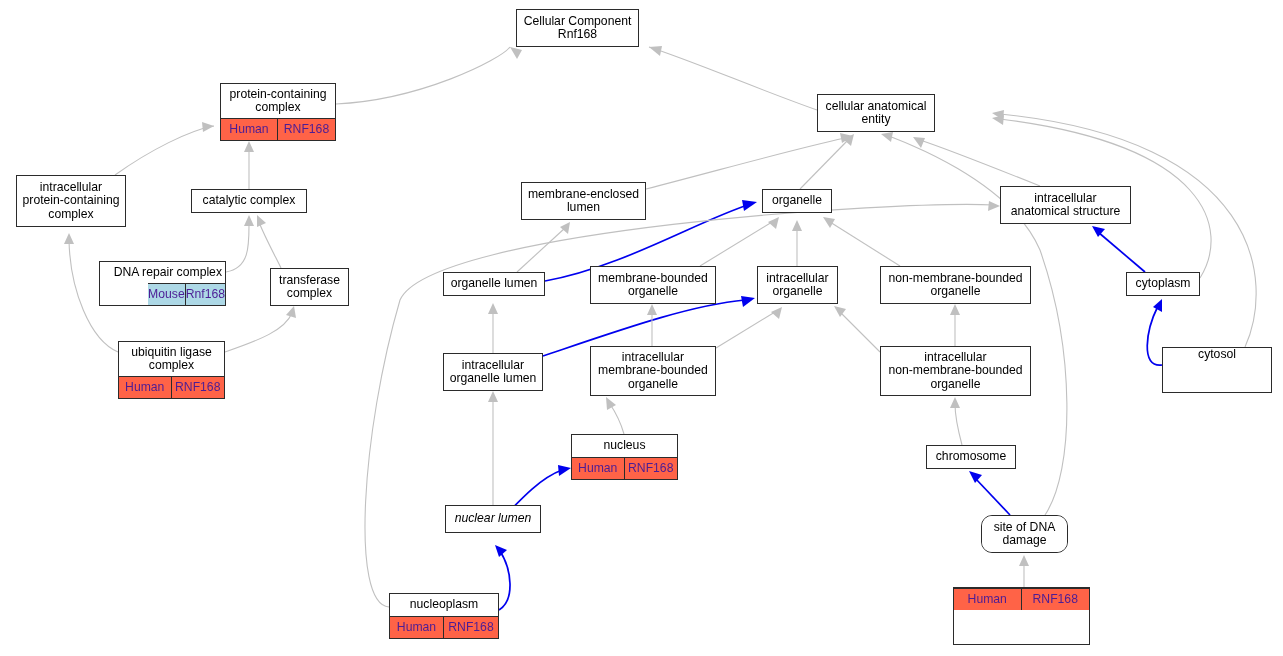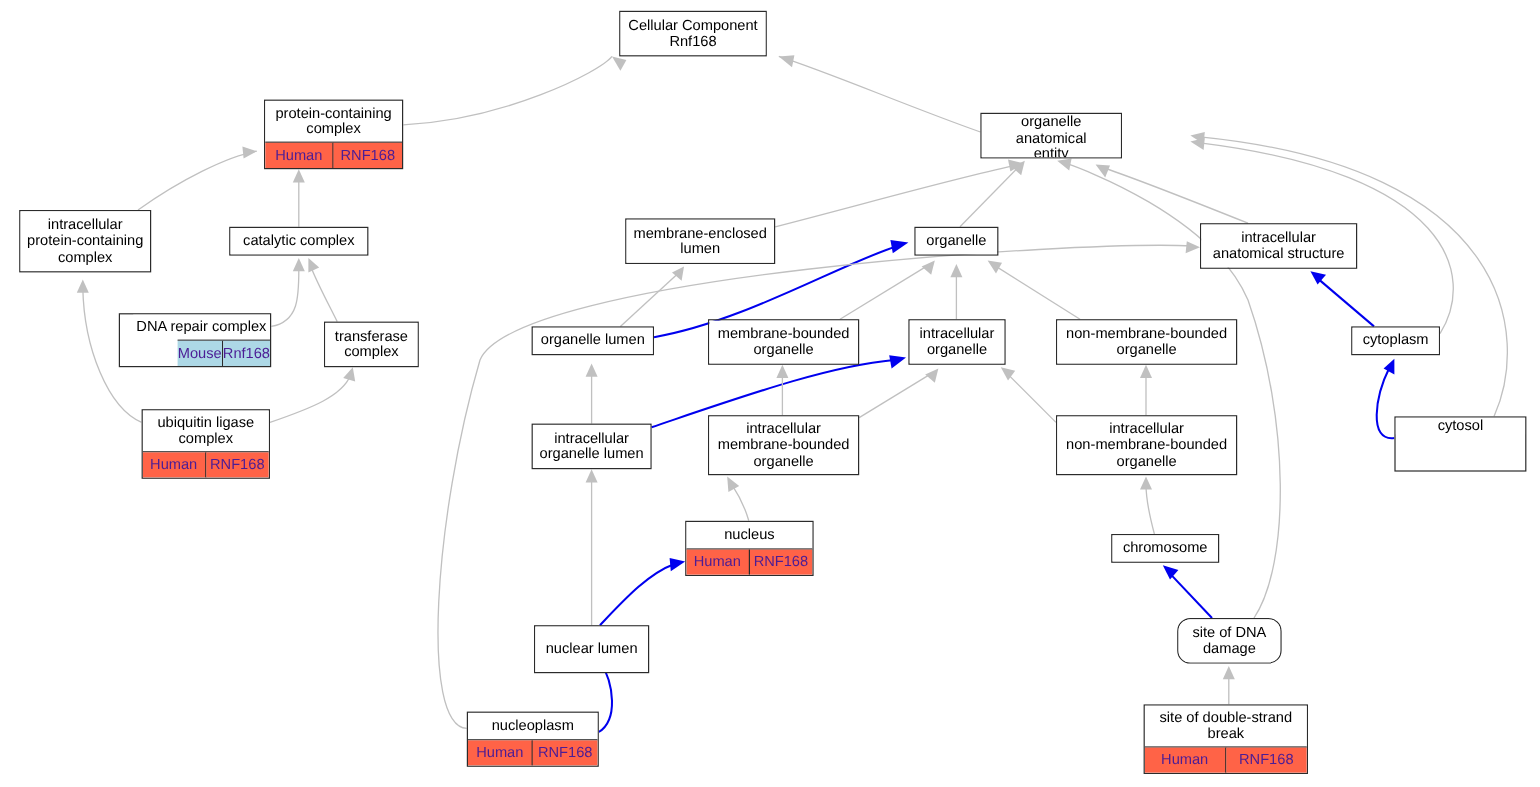--- a/index.html
+++ b/index.html
@@ -243,21 +243,21 @@
       </div>
       <div class="node" style="left: 220px; top: 83px; width: 116px; height: 58px; border-color: rgb(43, 43, 43);">
         <div class="node-title">protein-containing
 complex</div>
         <div class="node-annot" style="border-top-color: rgb(43, 43, 43);">
           <div class="annot-cell left annot-human" style="border-right-color: rgb(43, 43, 43);">Human</div>
           <div class="annot-cell annot-human">RNF168</div>
         </div>
       </div>
       <div class="node" style="left: 817px; top: 94px; width: 118px; height: 38px; border-color: rgb(43, 43, 43);">
-        <div class="node-title">organelle anatomical
+        <div class="node-title">cellular anatomical
 entity</div>
       </div>
       <div class="node" style="left: 16px; top: 175px; width: 110px; height: 52px; border-color: rgb(43, 43, 43);">
         <div class="node-title">intracellular
 protein-containing
 complex</div>
       </div>
       <div class="node" style="left: 191px; top: 189px; width: 116px; height: 24px; border-color: rgb(43, 43, 43);">
         <div class="node-title">catalytic complex</div>
       </div>
@@ -333,36 +333,34 @@
       <div class="node" style="left: 571px; top: 434px; width: 107px; height: 46px; border-color: rgb(43, 43, 43);">
         <div class="node-title">nucleus</div>
         <div class="node-annot" style="border-top-color: rgb(43, 43, 43);">
           <div class="annot-cell left annot-human" style="border-right-color: rgb(43, 43, 43);">Human</div>
           <div class="annot-cell annot-human">RNF168</div>
         </div>
       </div>
       <div class="node" style="left: 926px; top: 445px; width: 90px; height: 24px; border-color: rgb(43, 43, 43);">
         <div class="node-title">chromosome</div>
       </div>
-      <div class="node" style="left: 445px; top: 521px; width: 96px; height: 40px; border-color: rgb(43, 43, 43);">
+      <div class="node" style="left: 445px; top: 505px; width: 96px; height: 28px; border-color: rgb(43, 43, 43); font-style: italic;">
         <div class="node-title">nuclear lumen</div>
       </div>
       <div class="node" style="left: 981px; top: 515px; width: 87px; height: 38px; border-color: rgb(43, 43, 43); border-radius: 11px;">
         <div class="node-title">site of DNA
 damage</div>
       </div>
       <div class="node" style="left: 389px; top: 593px; width: 110px; height: 46px; border-color: rgb(43, 43, 43);">
         <div class="node-title">nucleoplasm</div>
         <div class="node-annot" style="border-top-color: rgb(43, 43, 43);">
           <div class="annot-cell left annot-human" style="border-right-color: rgb(43, 43, 43);">Human</div>
           <div class="annot-cell annot-human">RNF168</div>
         </div>
       </div>
       <div class="node" style="left: 953px; top: 587px; width: 137px; height: 58px; border-color: rgb(43, 43, 43);">
-        <div class="node-title">site of double-strand
-break</div>
         <div class="node-annot" style="border-top-color: rgb(43, 43, 43);">
           <div class="annot-cell left annot-human" style="border-right-color: rgb(43, 43, 43);">Human</div>
           <div class="annot-cell annot-human">RNF168</div>
         </div>
       </div>
     </div>
 </div>
 
 </body></html>

